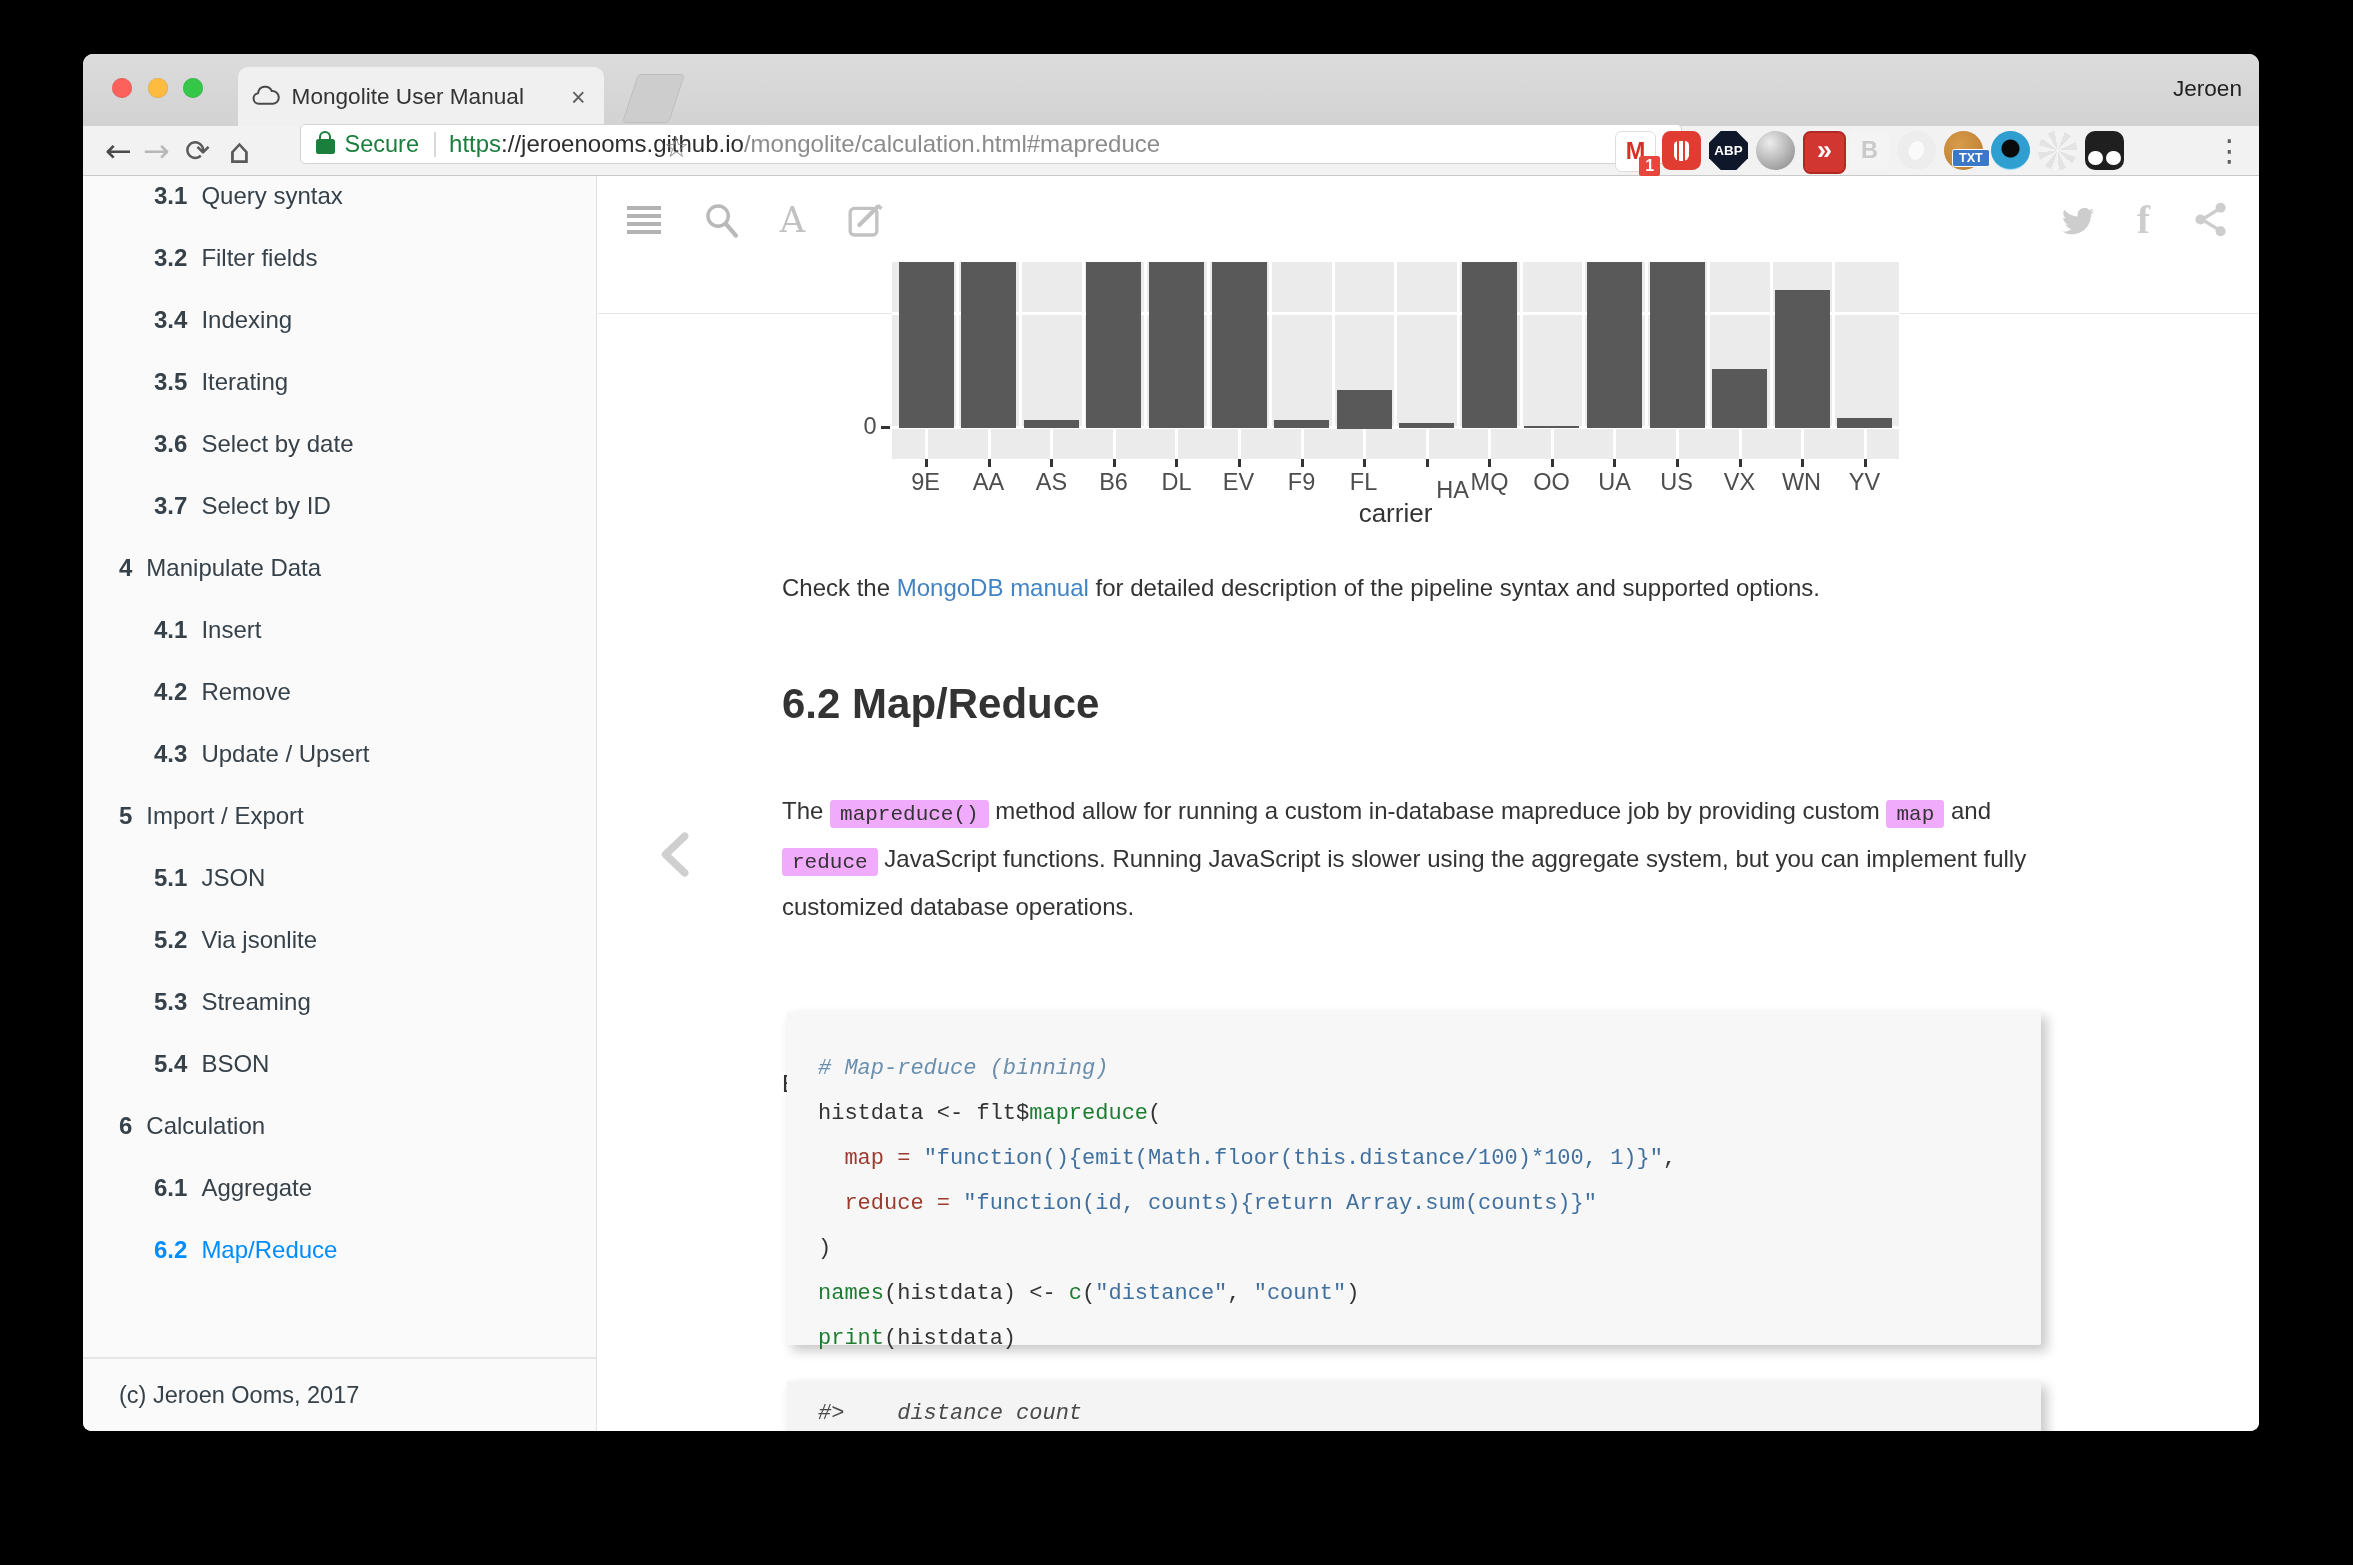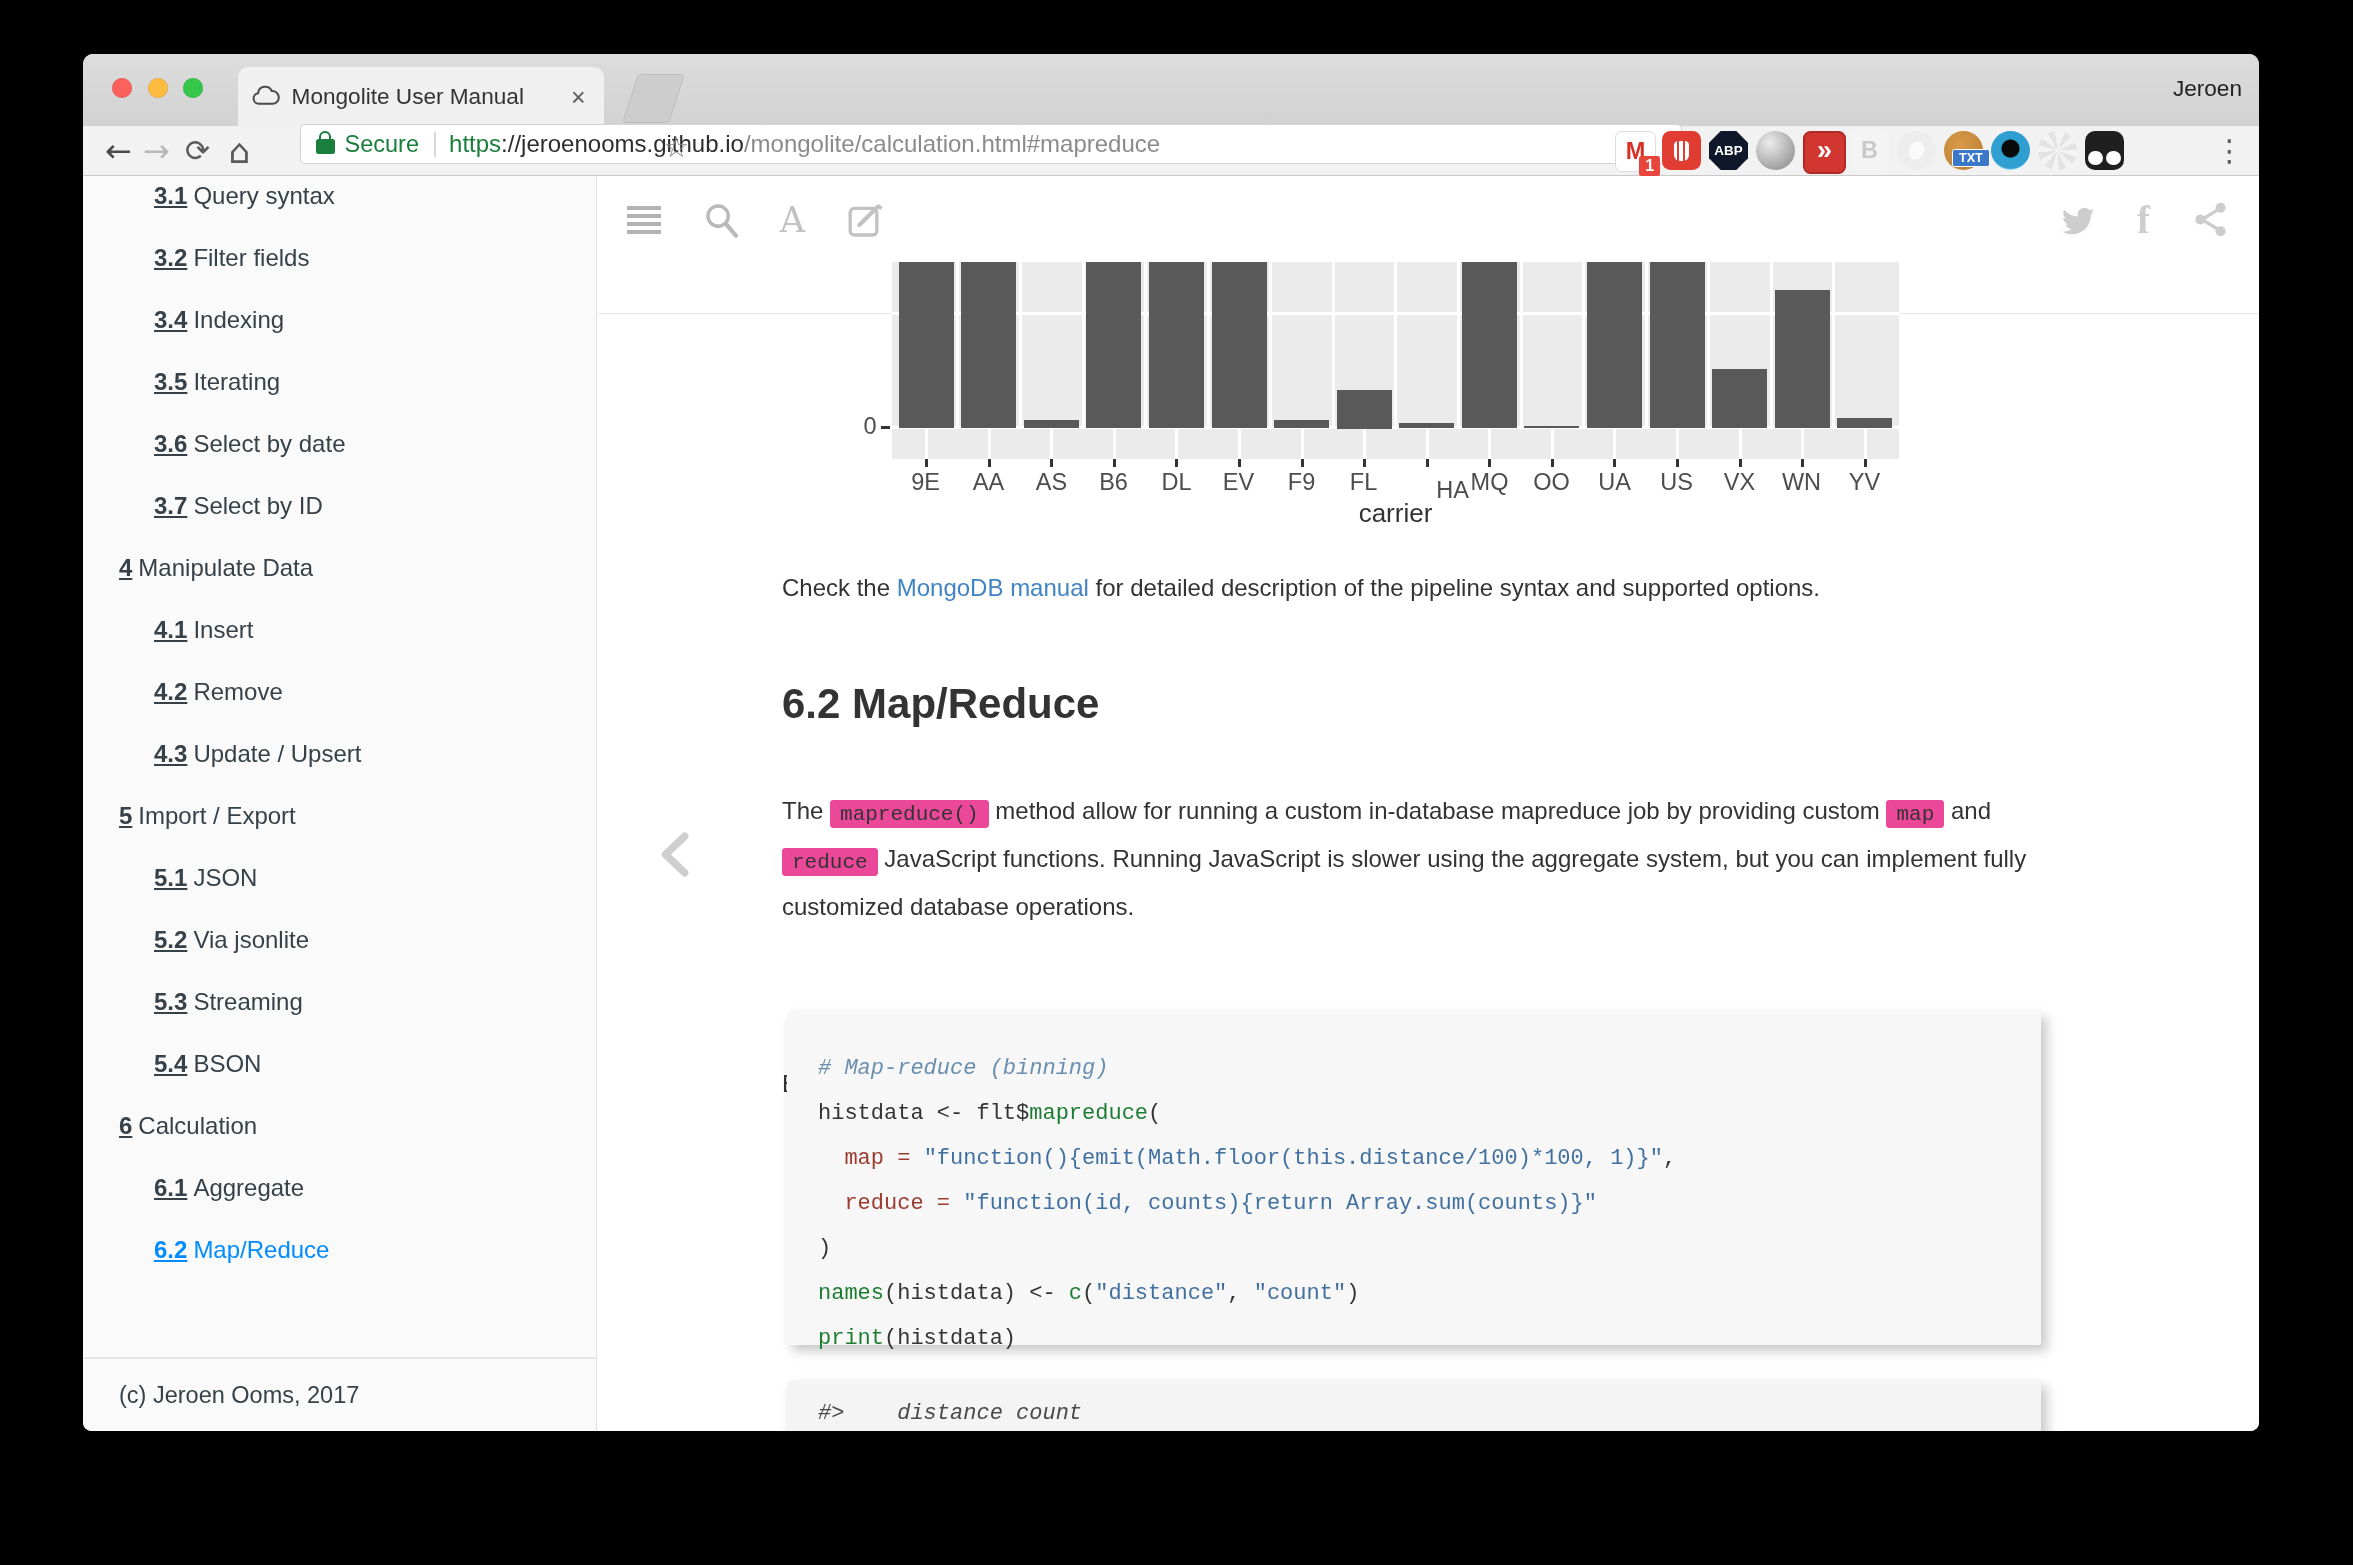--- a/index.html
+++ b/index.html
@@ -66,21 +66,21 @@
   .ext-goggles::before,.ext-goggles::after{content:"";position:absolute;bottom:5px;width:14.3px;height:14.3px;
     background:#fff;border-radius:50%;}
   .ext-goggles::before{left:3.4px;} .ext-goggles::after{right:3.4px;}
   .menudots{position:absolute;top:77px;width:25px;height:39px;display:flex;align-items:center;
     justify-content:center;font-size:30px;color:#5f5f5f;font-family:"DejaVu Sans",sans-serif;}
   
   .sidebar{position:absolute;left:0;top:122px;width:513px;height:1255px;background:#fafafa;
     border-right:1.7px solid #e0e0e0;overflow:hidden;}
   .toc{list-style:none;margin:-11px 0 0 0;padding:0;}
   .toc-item{height:62px;line-height:62px;font-size:24px;color:#364149;white-space:nowrap;}
-  .toc-item .num{font-weight:bold;margin-right:6px;text-decoration:underline;}
+  .toc-item .num{font-weight:bold;margin-right:14px;}
   .toc-item.lvl1{padding-left:36px;}
   .toc-item.lvl2{padding-left:71px;}
   .toc-item.active{color:#008cff;}
   .toc-item.active .num{color:#008cff;}
   .sb-div{position:absolute;left:0;top:1181px;width:100%;height:1.7px;background:#e6e6e6;}
   .sb-footer{position:absolute;left:36px;top:1206px;font-size:23.5px;color:#364149;}
   
   .main{position:absolute;left:515px;top:122px;width:1661px;height:1255px;background:#fff;overflow:hidden;}
   .hdric{position:absolute;display:flex;align-items:center;justify-content:center;width:47px;height:47px;top:20px;}
   .hamburger{width:34px;height:28px;background:repeating-linear-gradient(180deg,#b3b3b3 0 4.2px,transparent 4.2px 8px);}
@@ -97,21 +97,21 @@
   .xlab{position:absolute;top:236px;left:0;width:100%;text-align:center;font-size:26px;color:#333;}
   .y0{position:absolute;left:-44px;top:151px;width:28.5px;text-align:right;font-size:23.5px;color:#4d4d4d;}
   .ydash{position:absolute;left:-11px;top:164px;width:9.2px;height:3.4px;background:#333;}
   
   .ptext{position:absolute;left:184px;width:1288px;font-size:24px;color:#333;line-height:45px;}
   .p1{top:395px;line-height:34px;}
   .p1 a{color:#4183c4;text-decoration:none;}
   .h2{position:absolute;left:184px;top:504px;font-size:42px;font-weight:bold;color:#333;}
   .p2{top:612px;}
   .p3{top:891px;line-height:34px;}
-  .icode{font-family:"Liberation Mono",monospace;font-size:21px;background:#ec4899;
+  .icode{font-family:"Liberation Mono",monospace;font-size:21px;background:#f0abfc;
     padding:2.5px 10px;border-radius:3.4px;color:#333;margin-top:19px;}
   .chev{position:absolute;left:59px;top:656px;}
   
   .codeblock{position:absolute;left:189px;top:836px;width:1223px;height:299px;background:#f7f7f7;
     border-radius:2.5px;box-shadow:5.9px 5.9px 11.7px rgba(0,0,0,.22);padding:34px 0 0 31px;}
   .cl{font-family:"Liberation Mono",monospace;font-size:22px;line-height:45px;white-space:pre;color:#333;}
   .tk-std{color:#333;}
   .tk-fu{color:#1c7d31;font-weight:normal;}
   .tk-at{color:#9b3b2e;}
   .tk-st{color:#4070a0;}

